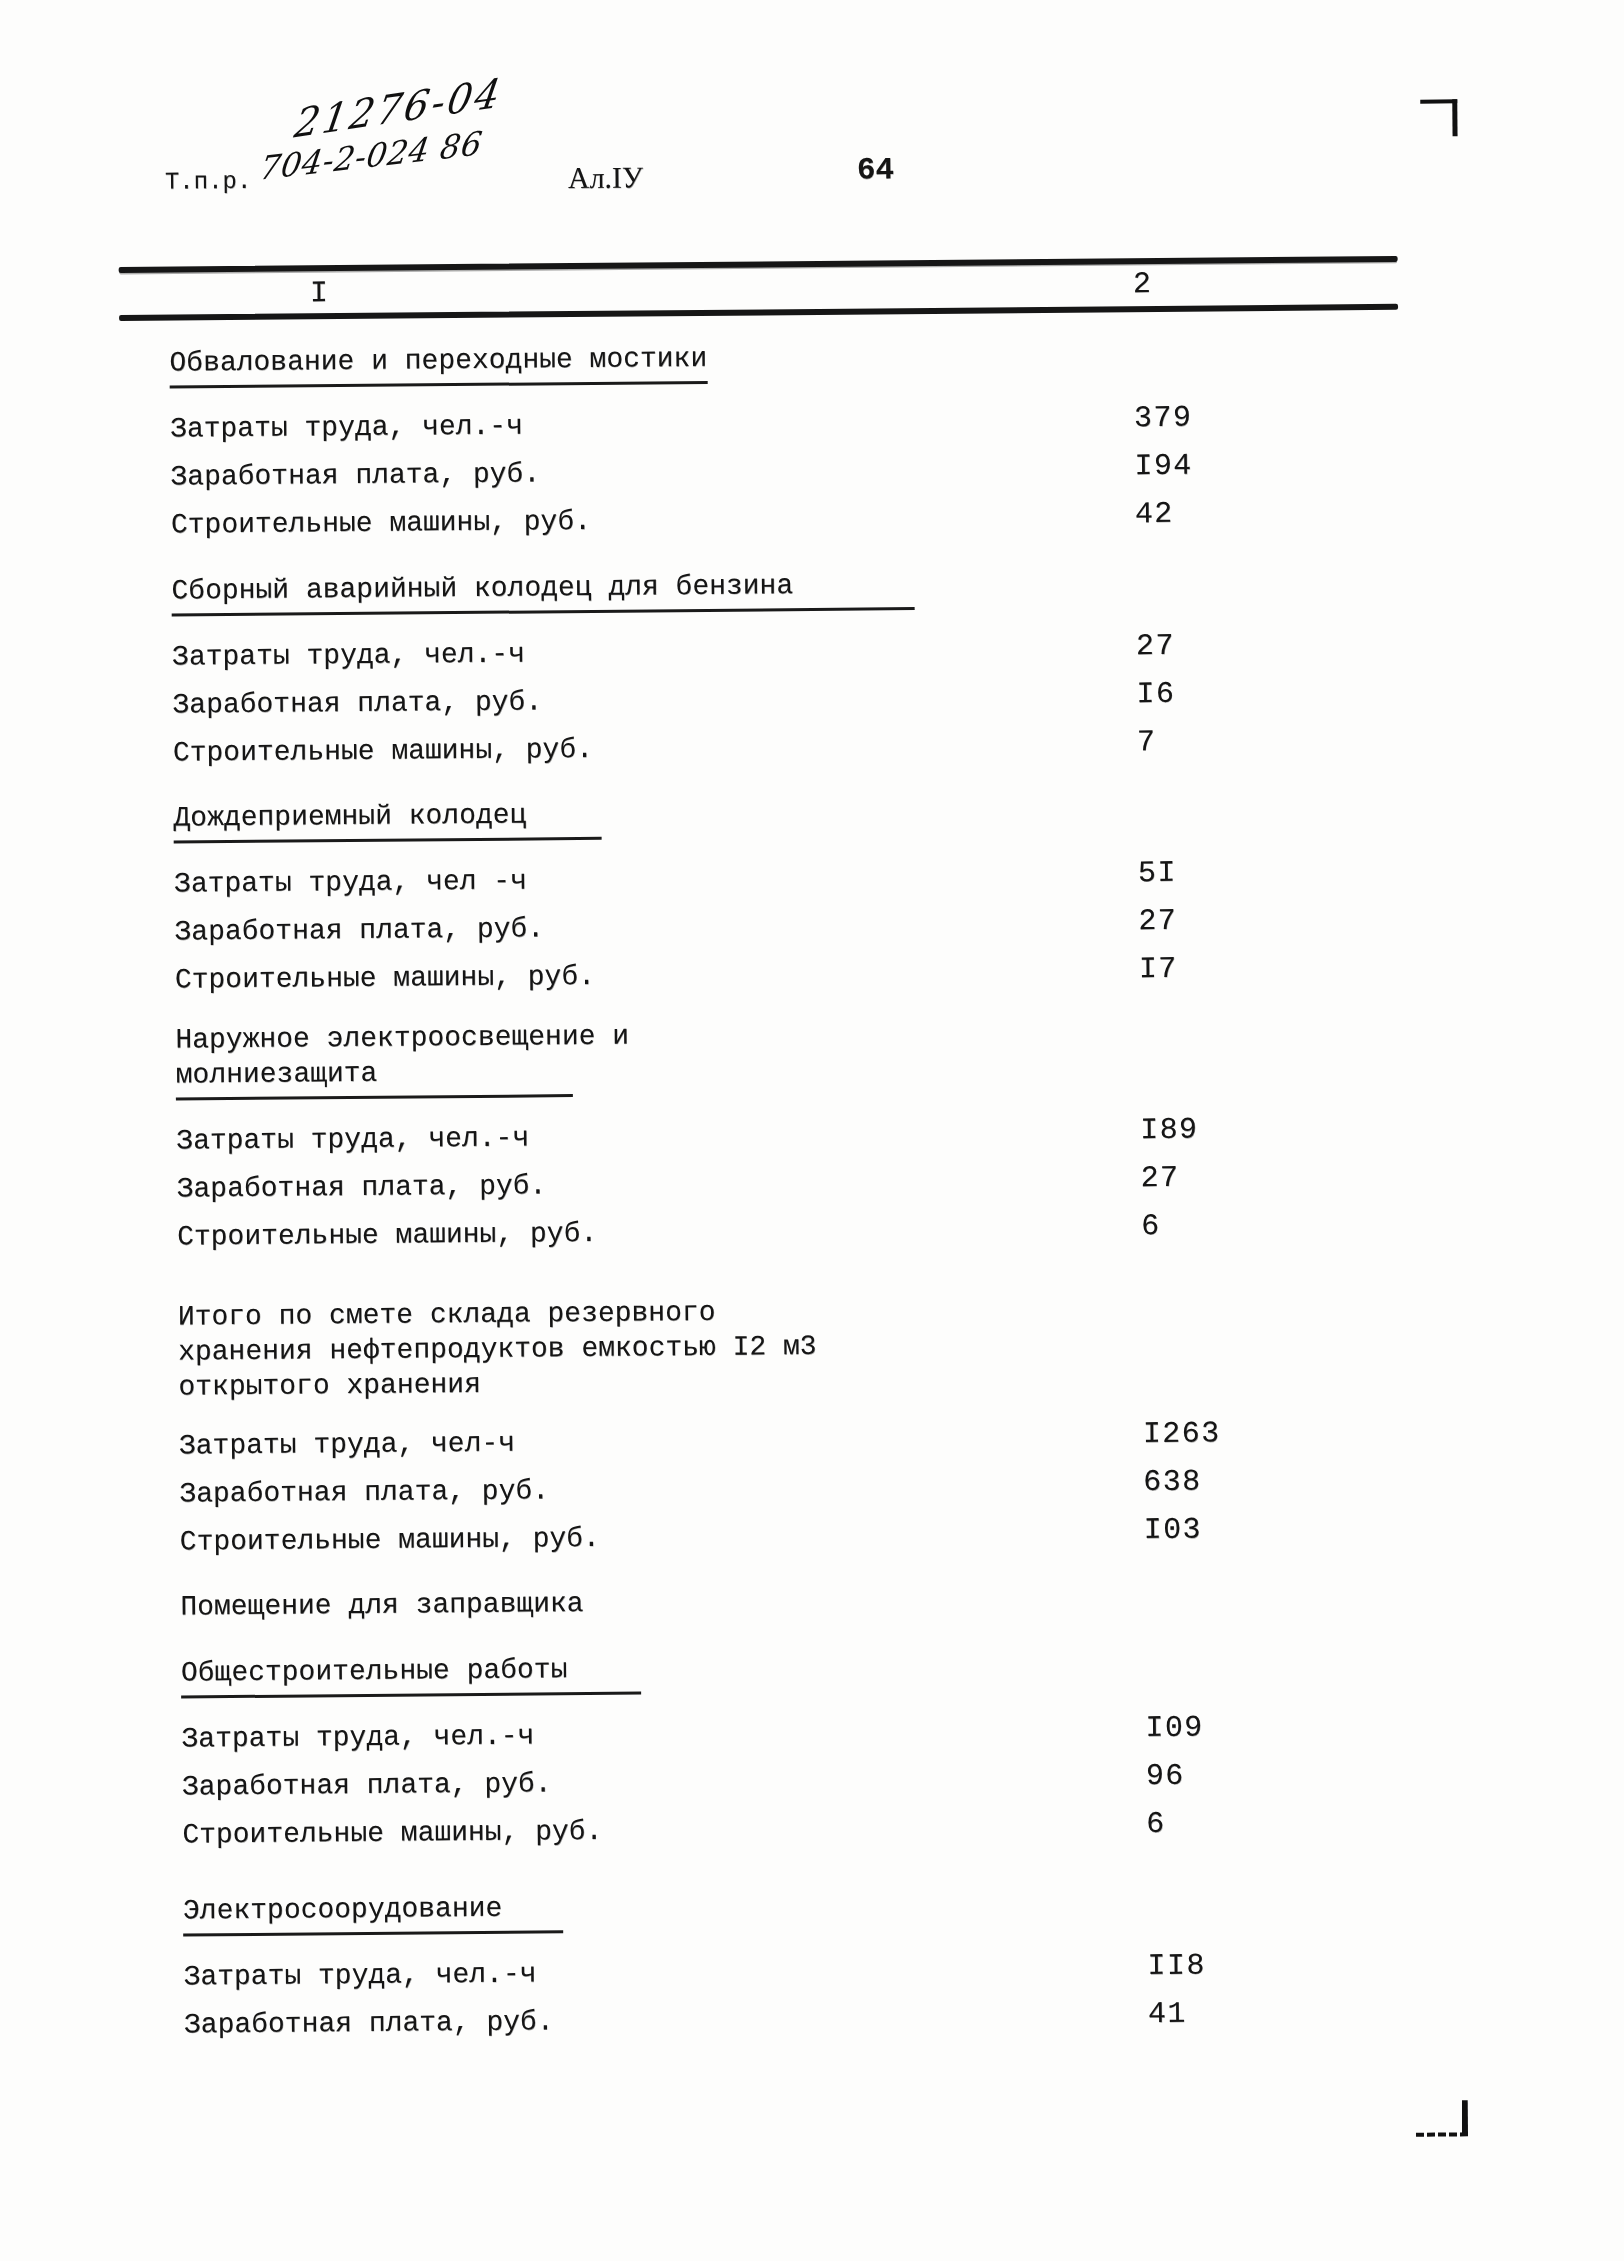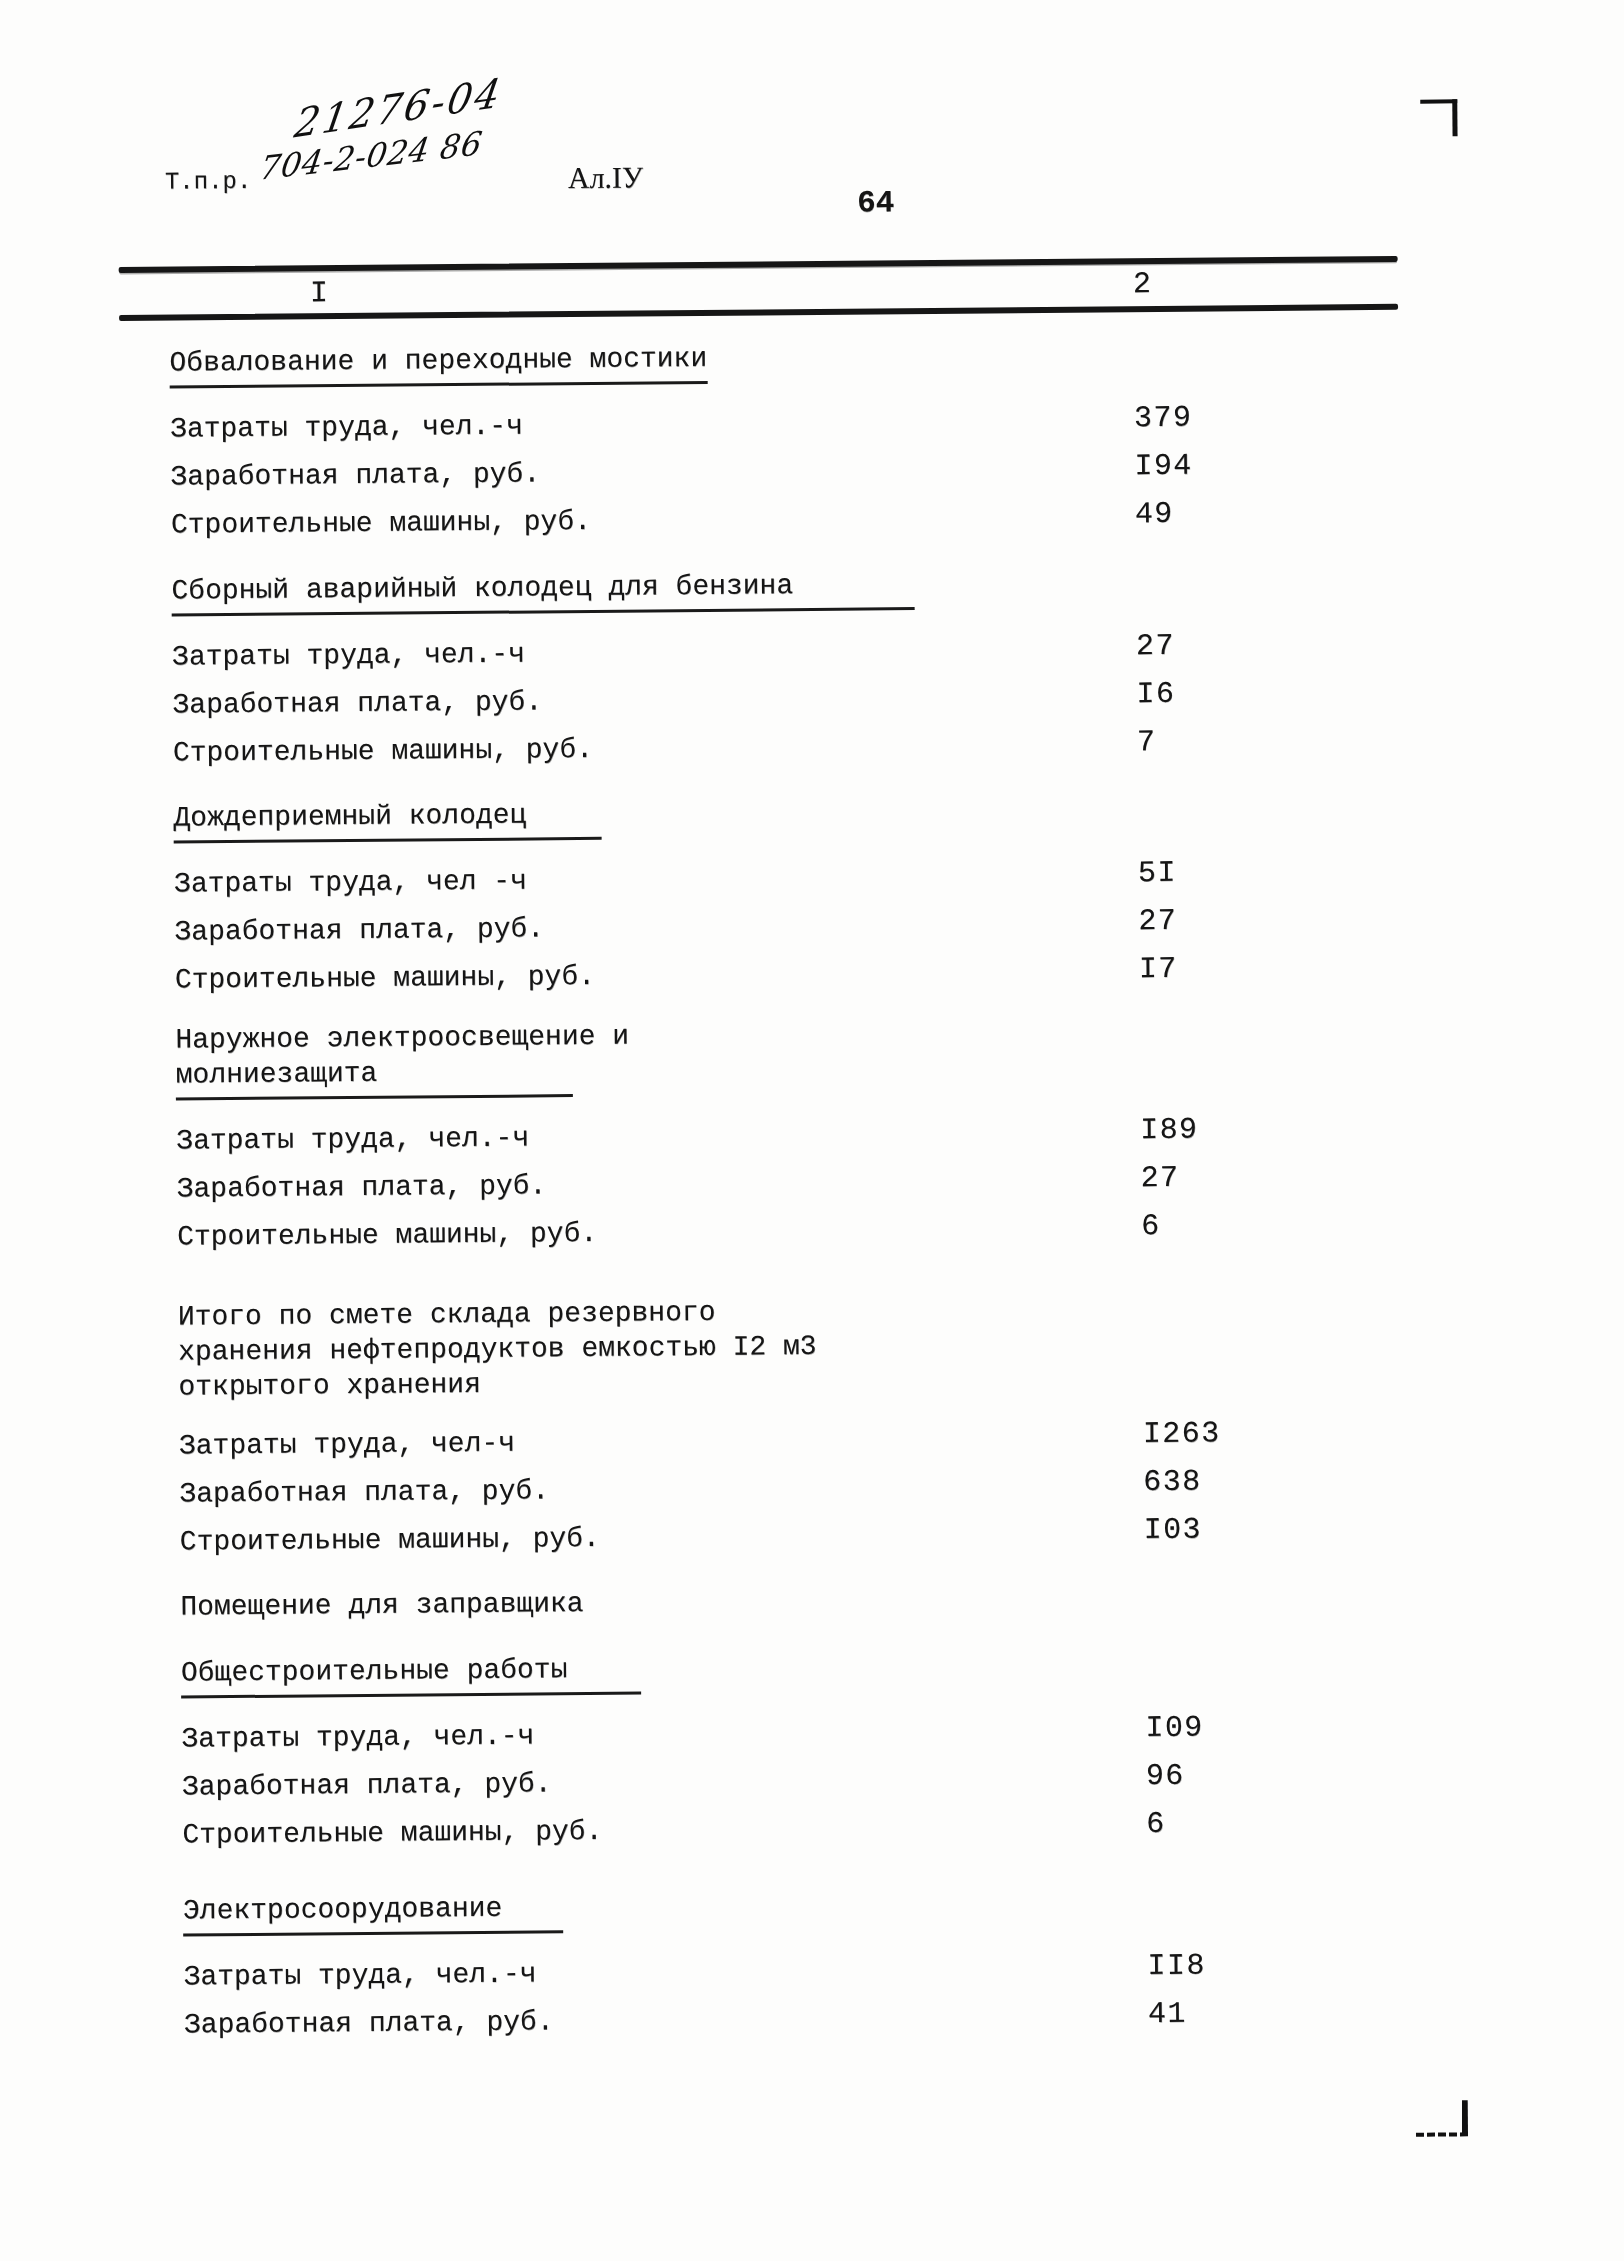--- a/index.html
+++ b/index.html
@@ -27,21 +27,21 @@
     white-space:nowrap;
   }
   .abs{position:absolute;}
   
   .stamp{left:303px;top:82px;font-size:39px;letter-spacing:2.8px;
          transform:rotate(-8deg) skewX(-18deg);}
   .series-prefix{left:173px;top:159px;font-size:24px;}
   .series-hand{left:268px;top:133px;font-size:32px;letter-spacing:0.7px;
          transform:rotate(-6deg) skewX(-15deg);}
   .album{left:576px;top:158px;font-size:30px;font-family:Liberation Serif, serif;}
-  .pagenum{left:865px;top:153px;font-size:31px;font-weight:bold;margin-top:33px;}
+  .pagenum{left:865px;top:153px;font-size:31px;font-weight:bold;}
   
   .mark-tr{left:1429px;top:105px;width:32px;height:33px;
            border-top:4.8px solid #111;border-right:5.5px solid #111;}
   .mark-br{left:1407px;top:2106px;width:46px;height:32px;
            border-bottom:4.8px dashed #111;border-right:6.2px solid #111;}
   
   .rule{left:126px;width:1279px;background:#161616;border-radius:2.1px;}
   .rule-top{top:261px;height:6.2px;box-shadow:0 2.1px 0 -0.7px rgba(20,20,20,.35);}
   .rule-mid{top:309px;height:5.5px;}
   .colhead{font-size:30px;}
@@ -77,21 +77,21 @@
     <div class="abs rule rule-top"></div>
     <span class="abs typed colhead col1">I</span>
     <span class="abs typed colhead col2">2</span>
     <div class="abs rule rule-mid"></div>
 
     <div class="section s0">
       <div class="typed t-line"><span class="ul">Обвалование и переходные мостики</span></div>
       <div class="rows">
         <div class="row"><span class="typed">Затраты труда, чел.-ч</span><span class="typed value">379</span></div>
         <div class="row"><span class="typed">Заработная плата, руб.</span><span class="typed value">I94</span></div>
-        <div class="row"><span class="typed">Строительные машины, руб.</span><span class="typed value">49</span></div>
+        <div class="row"><span class="typed">Строительные машины, руб.</span><span class="typed value">42</span></div>
       </div>
     </div>
 
     <div class="section s1">
       <div class="typed t-line"><span class="ul" style="min-width:743px">Сборный аварийный колодец для бензина</span></div>
       <div class="rows">
         <div class="row"><span class="typed">Затраты труда, чел.-ч</span><span class="typed value">27</span></div>
         <div class="row"><span class="typed">Заработная плата, руб.</span><span class="typed value">I6</span></div>
         <div class="row"><span class="typed">Строительные машины, руб.</span><span class="typed value">7</span></div>
       </div>

